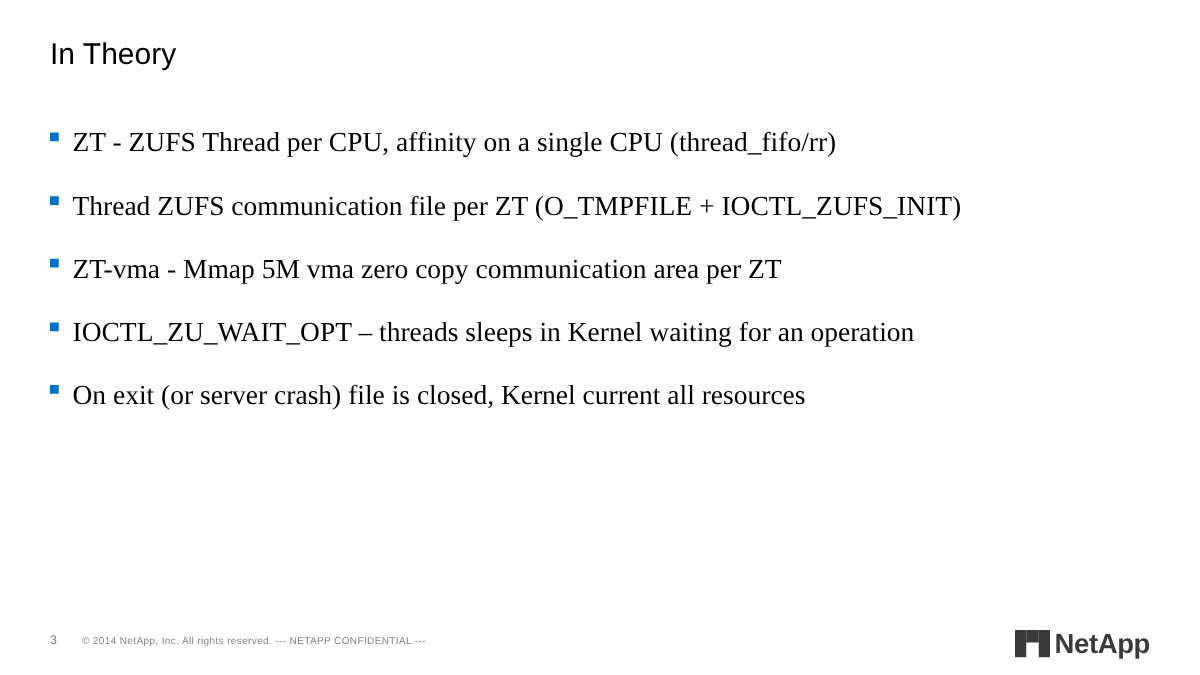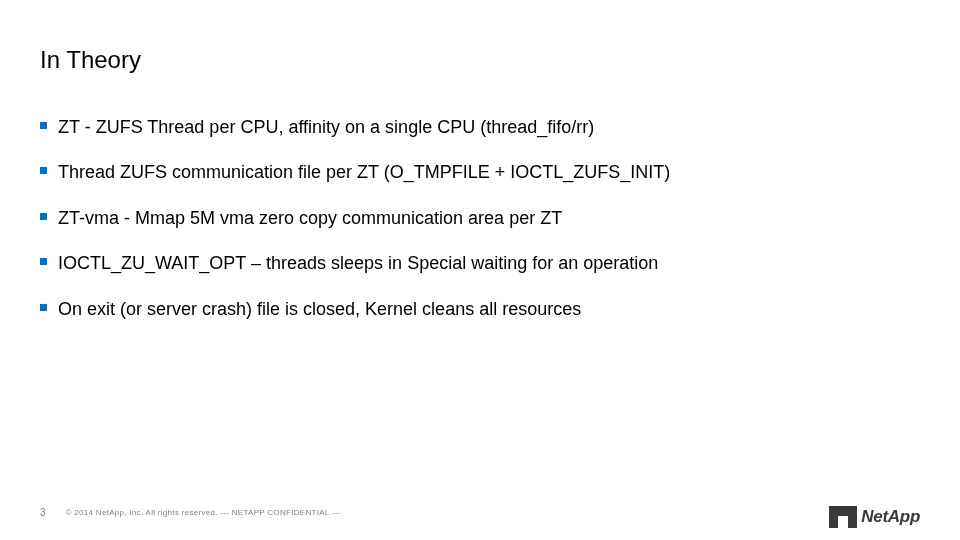--- a/index.html
+++ b/index.html
@@ -20,34 +20,34 @@
     width: 960px;
     height: 540px;
     padding: 30px 40px 0 40px;
     position: relative;
   }
   .title {
     font-size: 24px;
     font-weight: 400;
     color: #000;
     margin-bottom: 42px;
-    margin-top: 16px;
   }
   .bullets {
     list-style: none;
     padding: 0;
     margin: 0;
   }
   .bullets > li {
     position: relative;
     padding-left: 18px;
-    font-size: 18px;
+    font-size: 22px;
     line-height: 1.3;
     margin-bottom: 22px;
     color: #000;
+    font-family: Liberation Serif, serif;
   }
   .bullets > li::before {
     content: "";
     position: absolute;
     left: 0;
     top: 6px;
     width: 7px;
     height: 7px;
     background: var(--accent);
   }
@@ -74,40 +74,39 @@
   .brand {
     position: absolute;
     right: 40px;
     bottom: 12px;
     display: flex;
     align-items: center;
     gap: 4px;
   }
   .brand svg { display: block; }
   .brand-text {
-    font-size: 17px;
+    font-size: 22px;
     font-weight: 700;
     color: var(--brand-dark);
     letter-spacing: -0.3px;
-    font-style: italic;
   }
 </style>
 </head>
 <body>
 
 <div class="slide">
 
   <h1 class="title">In Theory</h1>
 
   <ul class="bullets">
     <li>ZT - ZUFS Thread per CPU, affinity on a single CPU (thread_fifo/rr)</li>
     <li>Thread ZUFS communication file per ZT (O_TMPFILE + IOCTL_ZUFS_INIT)</li>
     <li>ZT-vma - Mmap 5M vma zero copy communication area per ZT</li>
-    <li>IOCTL_ZU_WAIT_OPT – threads sleeps in Special waiting for an operation</li>
-    <li>On exit (or server crash) file is closed, Kernel cleans all resources</li>
+    <li>IOCTL_ZU_WAIT_OPT – threads sleeps in Kernel waiting for an operation</li>
+    <li>On exit (or server crash) file is closed, Kernel current all resources</li>
   </ul>
 
   <div class="footer">
     <span class="page-number">3</span>
     <span class="copyright">© 2014 NetApp, Inc. All rights reserved.  --- NETAPP CONFIDENTIAL ---</span>
   </div>
 
   <div class="brand">
     <span>
       <svg width="28" height="22" viewBox="0 0 28 22">

